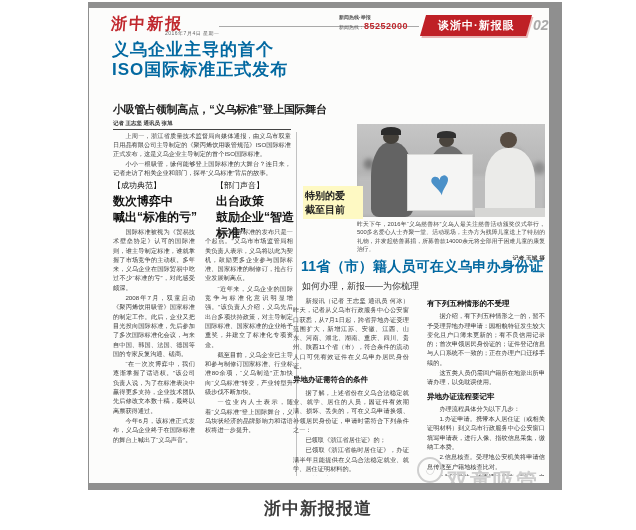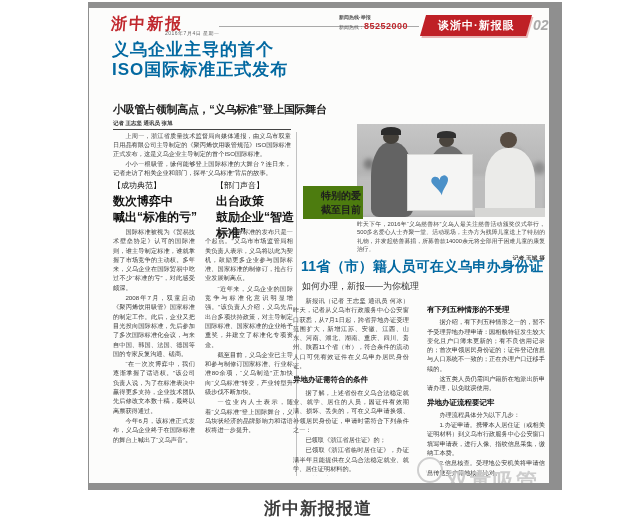--- a/index.html
+++ b/index.html
@@ -46,22 +46,22 @@
       radial-gradient(circle 8px at 160px 30px,#9a9a9a 60%,transparent 62%),
       radial-gradient(circle 10px at 182px 44px,#8f8f8f 60%,transparent 62%),
       linear-gradient(180deg,transparent 55%,#bdbdbd 56%);}
   .person{position:absolute;border-radius:45% 45% 8px 8px;}
   .head{position:absolute;border-radius:50%;}
   .cap{position:absolute;border-radius:50% 50% 0 0;}
   .whitebox{position:absolute;left:50px;top:30px;width:64px;height:55px;background:#f5f5f4;
             border:1px solid #d8d8d6;display:flex;align-items:center;justify-content:center;}
   .heart{font-size:34px;color:#4a90c8;transform:rotate(-8deg);line-height:1;}
   .phtable{position:absolute;left:118px;bottom:0;width:70px;height:9px;background:#d6d6d4;}
-  .photitle{position:absolute;left:214px;top:178px;width:56px;background:#4d7c0f;padding:3px 2px;
-            font-weight:bold;font-size:10px;line-height:1.35;color:#1d1d1d;text-align:right;}
+  .photitle{position:absolute;left:214px;top:178px;width:56px;background:#fef9c3;padding:3px 2px;
+            font-weight:bold;font-size:10px;line-height:1.35;color:#1d1d1d;text-align:left;}
   .phcap{position:absolute;left:268px;top:212px;width:188px;height:40px;overflow:hidden;
          font-size:5.8px;line-height:1.45;color:#444;text-align:justify;}
   .phcredit{text-align:right;font-weight:bold;}
   
   .h2line{position:absolute;left:212px;top:250px;width:246px;font-weight:bold;font-size:14px;
           color:#0369a1;letter-spacing:.2px;white-space:nowrap;}
   .h2sub{position:absolute;left:213px;top:272px;font-size:9px;color:#333;white-space:nowrap;}
   .a2col{position:absolute;top:288px;height:180px;overflow:hidden;font-size:6.2px;line-height:1.5;
          color:#3a3a3a;text-align:justify;}
   .sechead{font-weight:bold;font-size:7.5px;color:#111;margin:4px 0 2px 0;text-indent:0;}
@@ -162,21 +162,21 @@
 
       <div class="a2col" style="left:204px;width:116px;">
         <p class="p">新报讯（记者 王志坚 通讯员 何冰）昨天，记者从义乌市行政服务中心公安窗口获悉，从7月1日起，跨省异地办证受理范围扩大，新增江苏、安徽、江西、山东、河南、湖北、湖南、重庆、四川、贵州、陕西11个省（市），符合条件的流动人口可凭有效证件在义乌申办居民身份证。</p>
         <p class="p sechead">异地办证需符合的条件</p>
         <p class="p">据了解，上述省份在义乌合法稳定就业、就学、居住的人员，因证件有效期满、损坏、丢失的，可在义乌申请换领、补领居民身份证，申请时需符合下列条件之一：</p>
         <p class="p">已领取《浙江省居住证》的；</p>
         <p class="p">已领取《浙江省临时居住证》，办证满半年且能提供在义乌合法稳定就业、就学、居住证明材料的。</p>
         <p class="p">相关负责人提醒，远程核查身份信息需要时间，急用身份证的市民请提前安排好办证时间（身份证有效期以实际为准）。</p>
       </div>
       <div class="a2col" style="left:338px;width:118px;">
-        <p class="p sechead" style="margin-top:8px;">有下列五种情形的不受理</p>
+        <p class="p sechead" style="margin-top:2px;">有下列五种情形的不受理</p>
         <p class="p">据介绍，有下列五种情形之一的，暂不予受理异地办理申请：因相貌特征发生较大变化且户口簿未更新的；有不良信用记录的；首次申领居民身份证的；证件登记信息与人口系统不一致的；正在办理户口迁移手续的。</p>
         <p class="p">这五类人员仍需回户籍所在地派出所申请办理，以免耽误使用。</p>
         <p class="p sechead">异地办证流程要记牢</p>
         <p class="p">办理流程具体分为以下几步：</p>
         <p class="p">1.办证申请。携带本人居住证（或相关证明材料）到义乌市行政服务中心公安窗口填写申请表，进行人像、指纹信息采集，缴纳工本费。</p>
         <p class="p">2.信息核查。受理地公安机关将申请信息传送至户籍地核查比对。</p>
         <p class="p">3.制证发放。核查通过后统一制证，自受理之日起60日内发放，申请人凭领证凭证到窗口领取。</p>
 
       </div>
 

